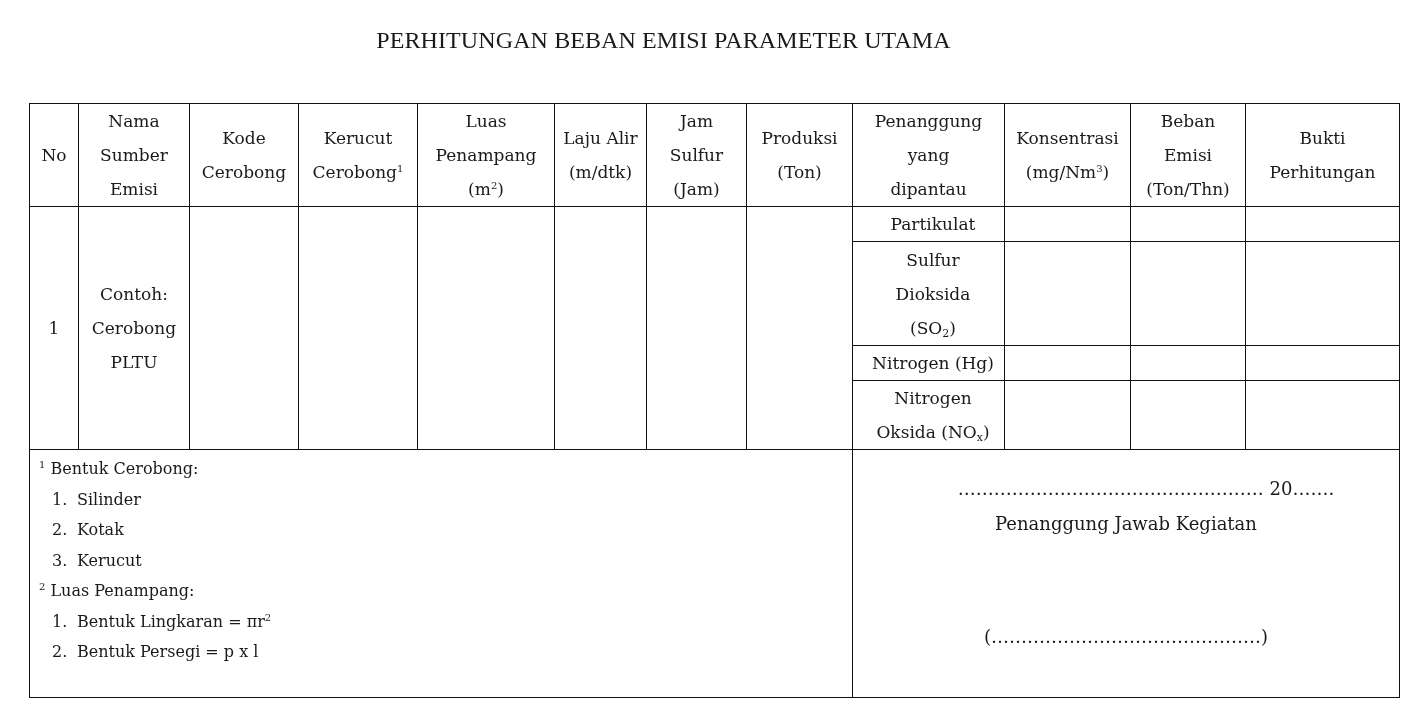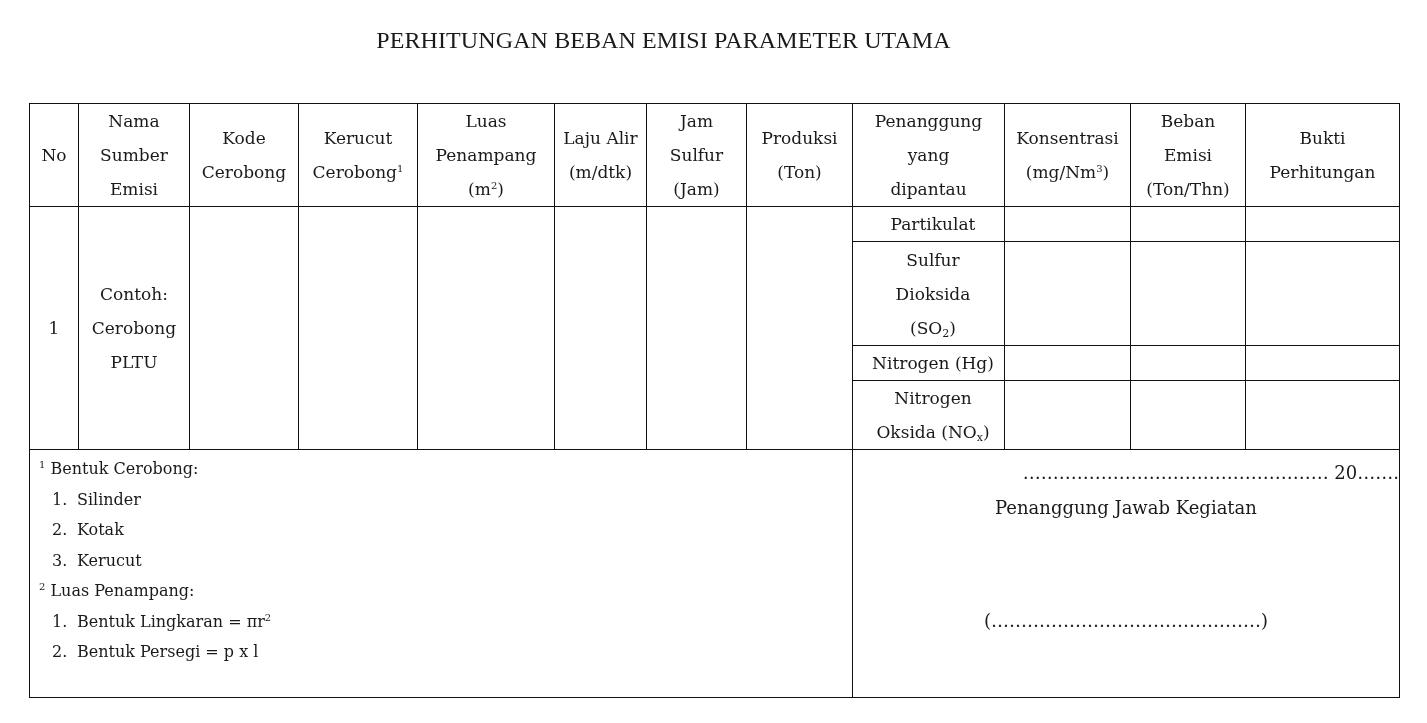--- a/index.html
+++ b/index.html
@@ -10,21 +10,21 @@
   .hdr td { text-align: center; height: 99px; line-height: 34px; }
   .c { text-align: center; border-radius: 7px; }
   .param { text-align: center; padding-left: 9px !important; }
   sup { font-size: 10px; vertical-align: 6px; line-height: 0; }
   sub { font-size: 11px; vertical-align: -3px; line-height: 0; }
   .notes { padding: 4px 0 0 0 !important; vertical-align: top !important; line-height: 30.5px !important; font-size: 16px !important; }
   .notes div { white-space: nowrap; }
   .notes .ind { padding-left: 22px; }
   .notes .num { display: inline-block; width: 25px; }
   .sign { vertical-align: top !important; text-align: center; font-size: 18px !important; }
-  .sign .date { margin-top: 8px; line-height: 30px; padding-left: 40px; text-align: right; }
+  .sign .date { margin-top: 24px; line-height: 30px; padding-left: 40px; }
   .sign .role { line-height: 40px; }
   .sign .name { margin-top: 78px; line-height: 30px; }
 </style>
 </head>
 <body>
 
 <div class="title">PERHITUNGAN BEBAN EMISI PARAMETER UTAMA</div>
 
 <table class="main">
   <colgroup>

